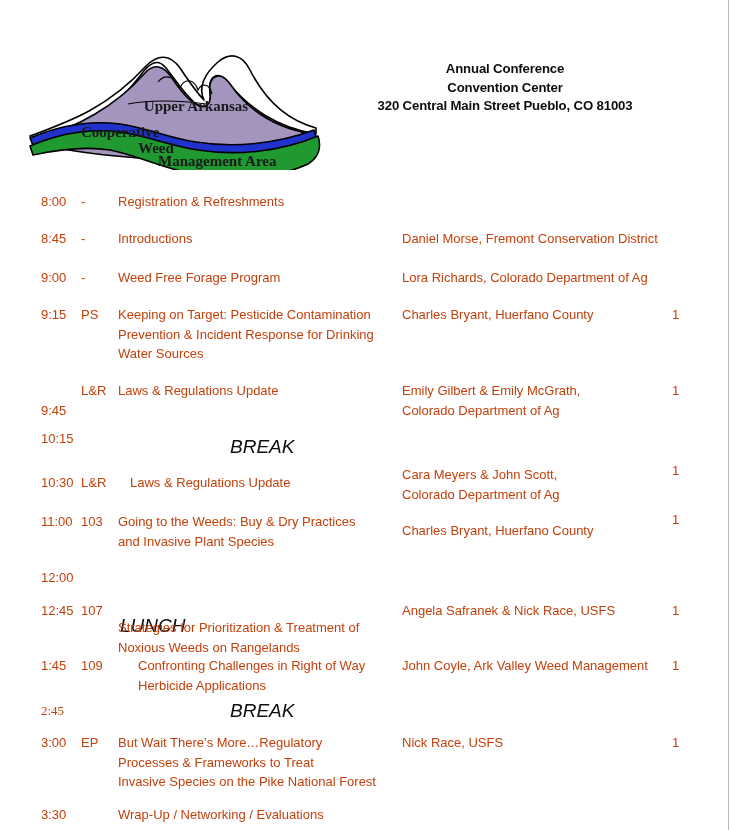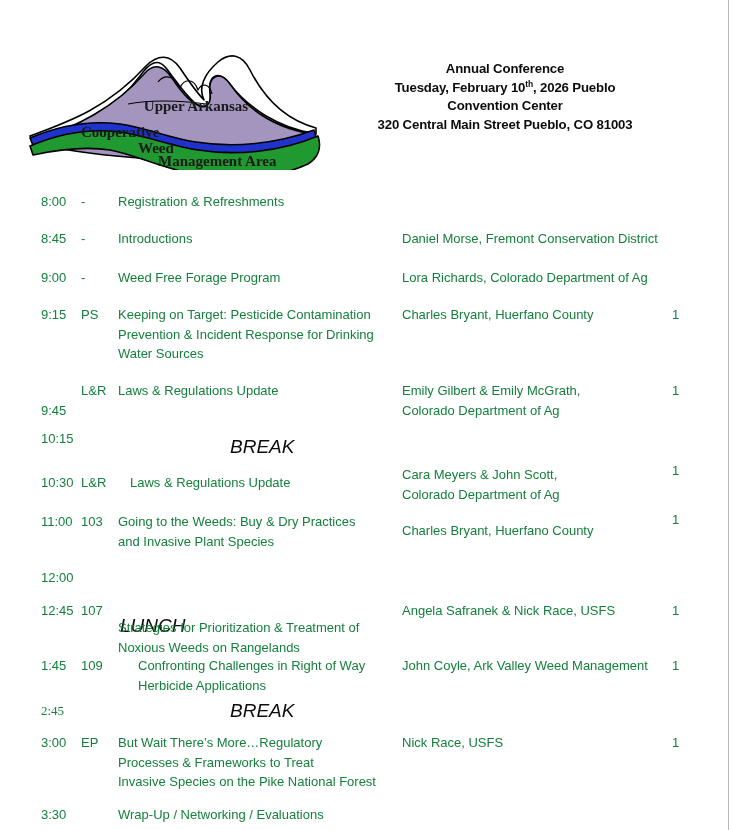--- a/index.html
+++ b/index.html
@@ -74,21 +74,21 @@
     width: 729px;
   }
   .row {
     position: relative;
     width: 729px;
   }
   .cell {
     position: absolute;
     font-size: 13px;
     line-height: 19.5px;
-    color: #15803d;
+    color: #c2410c;
     white-space: pre-line;
   }
   .c-time  { left: 41px;  width: 52px; text-align: left; }
   .c-code  { left: 81px;  width: 36px; text-align: left; }
   .c-title { left: 118px; width: 282px; text-align: left; }
   .c-speaker { left: 402px; width: 272px; text-align: left; }
   .c-credit  { left: 672px; width: 28px; text-align: left; }
 
   .c-title.indented { left: 130px; }
 
@@ -152,23 +152,20 @@
 
         <text x="168" y="63" text-anchor="middle" font-family="Liberation Serif, serif" font-size="15" font-weight="bold" fill="#1a1a1a">Upper Arkansas</text>
         <text x="53" y="89" text-anchor="start" font-family="Liberation Serif, serif" font-size="15" font-weight="bold" fill="#1a1a1a">Cooperative</text>
         <text x="110" y="105" text-anchor="start" font-family="Liberation Serif, serif" font-size="15" font-weight="bold" fill="#1a1a1a">Weed</text>
         <text x="130" y="118" text-anchor="start" font-family="Liberation Serif, serif" font-size="15" font-weight="bold" fill="#1a1a1a">Management Area</text>
       </svg>
     </div>
 
     <div class="conf-title-block">
       <div class="conf-line2">Annual Conference</div>
-      <div class="conf-line3">
-        <span>Tuesday, February 10</span><sup>th</sup><span>, 2026 Pueblo</span>
-      </div>
       <div class="conf-line4">Convention Center</div>
       <div class="conf-line4">320 Central Main Street Pueblo, CO 81003</div>
     </div>
   </div>
 
   <div class="schedule" id="schedule-root">
       <div class="row" style="position: absolute; top: 0px; left: 0px; width: 729px;">
         <div class="cell c-time" style="top: 10px;">8:00</div>
         <div class="cell c-code" style="top: 10px;">-</div>
         <div class="cell c-title" style="top: 10px;">Registration &amp; Refreshments</div>

